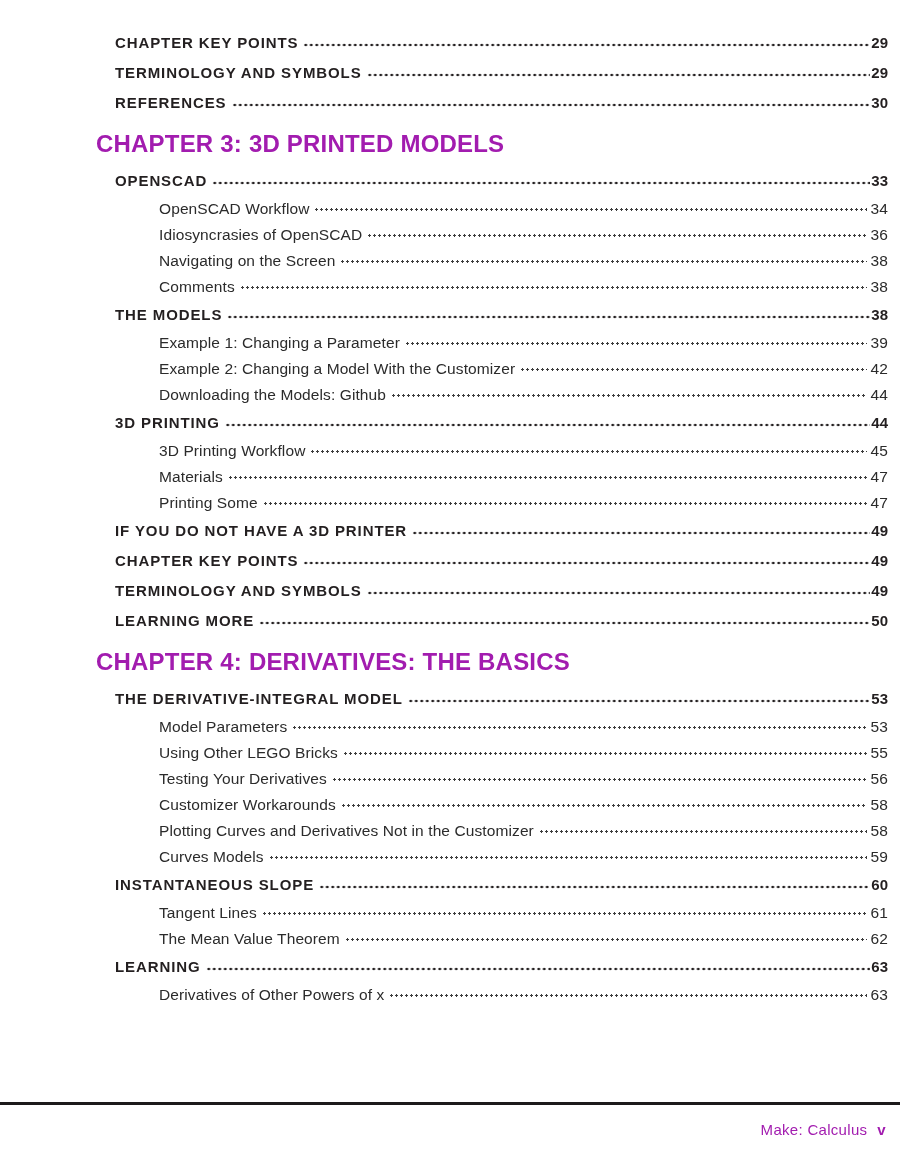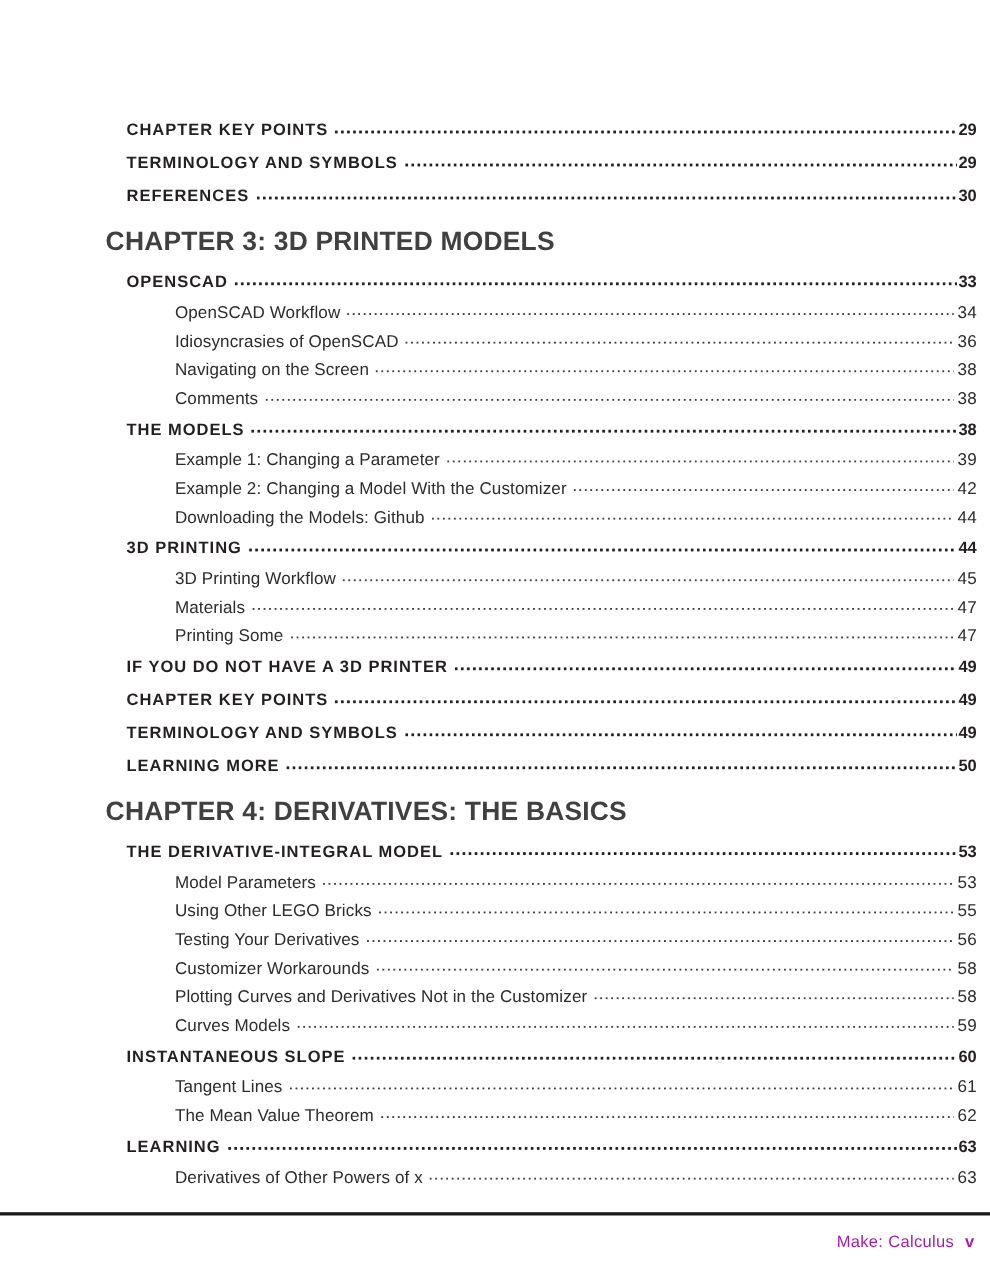--- a/index.html
+++ b/index.html
@@ -5,31 +5,31 @@
   html, body { margin: 0; padding: 0; background: #ffffff; }
   .page {
     position: relative;
     width: 900px;
     height: 1165px;
     background: #ffffff;
     font-family: "Liberation Sans", sans-serif;
     color: #231f20;
     overflow: hidden;
   }
-  .toc { padding: 104px 12px 0 96px; }
+  .toc { padding: 28px 12px 0 96px; }
   .row { display: flex; align-items: baseline; }
 
   .row.chapter {
     height: 40px;
     line-height: 40px;
     margin: 6px 0 2px 0;
     font-size: 24px;
     font-weight: 700;
     letter-spacing: 0.2px;
-    color: #404040;
+    color: #a21caf;
   }
 
   .row.section {
     height: 30px;
     line-height: 30px;
     margin-left: 19px;
     font-size: 15px;
     font-weight: 700;
     letter-spacing: 0.9px;
   }

